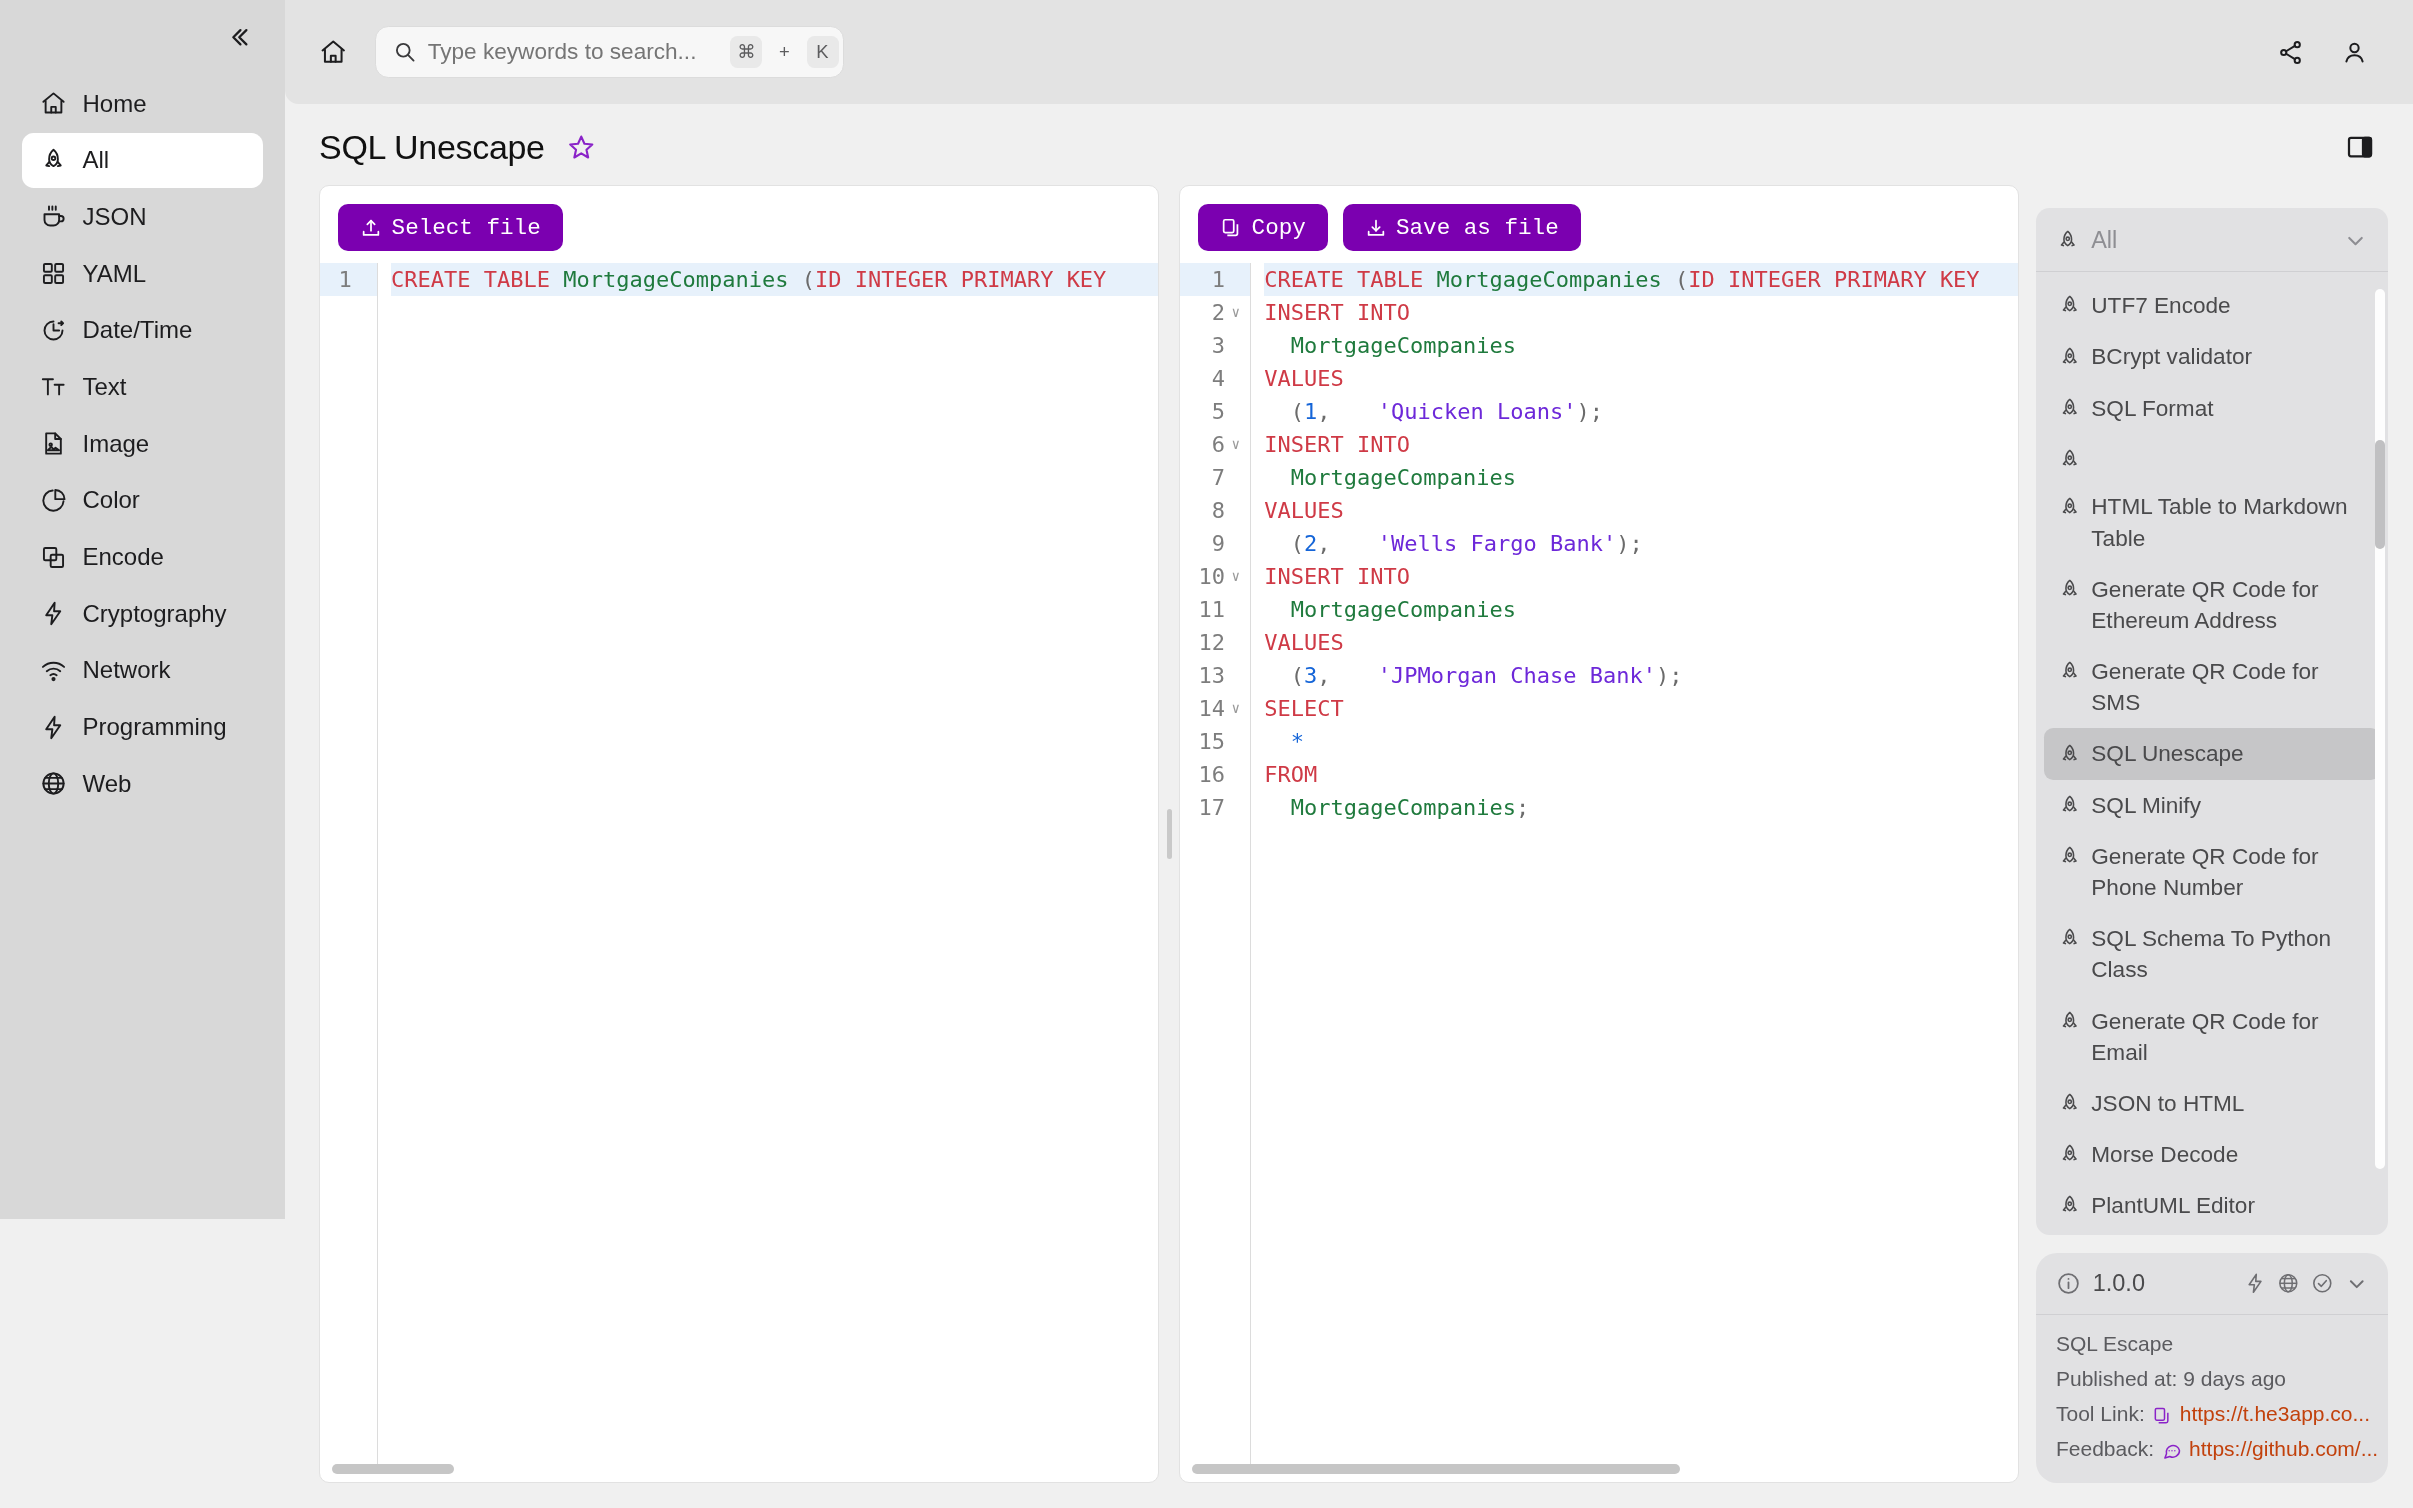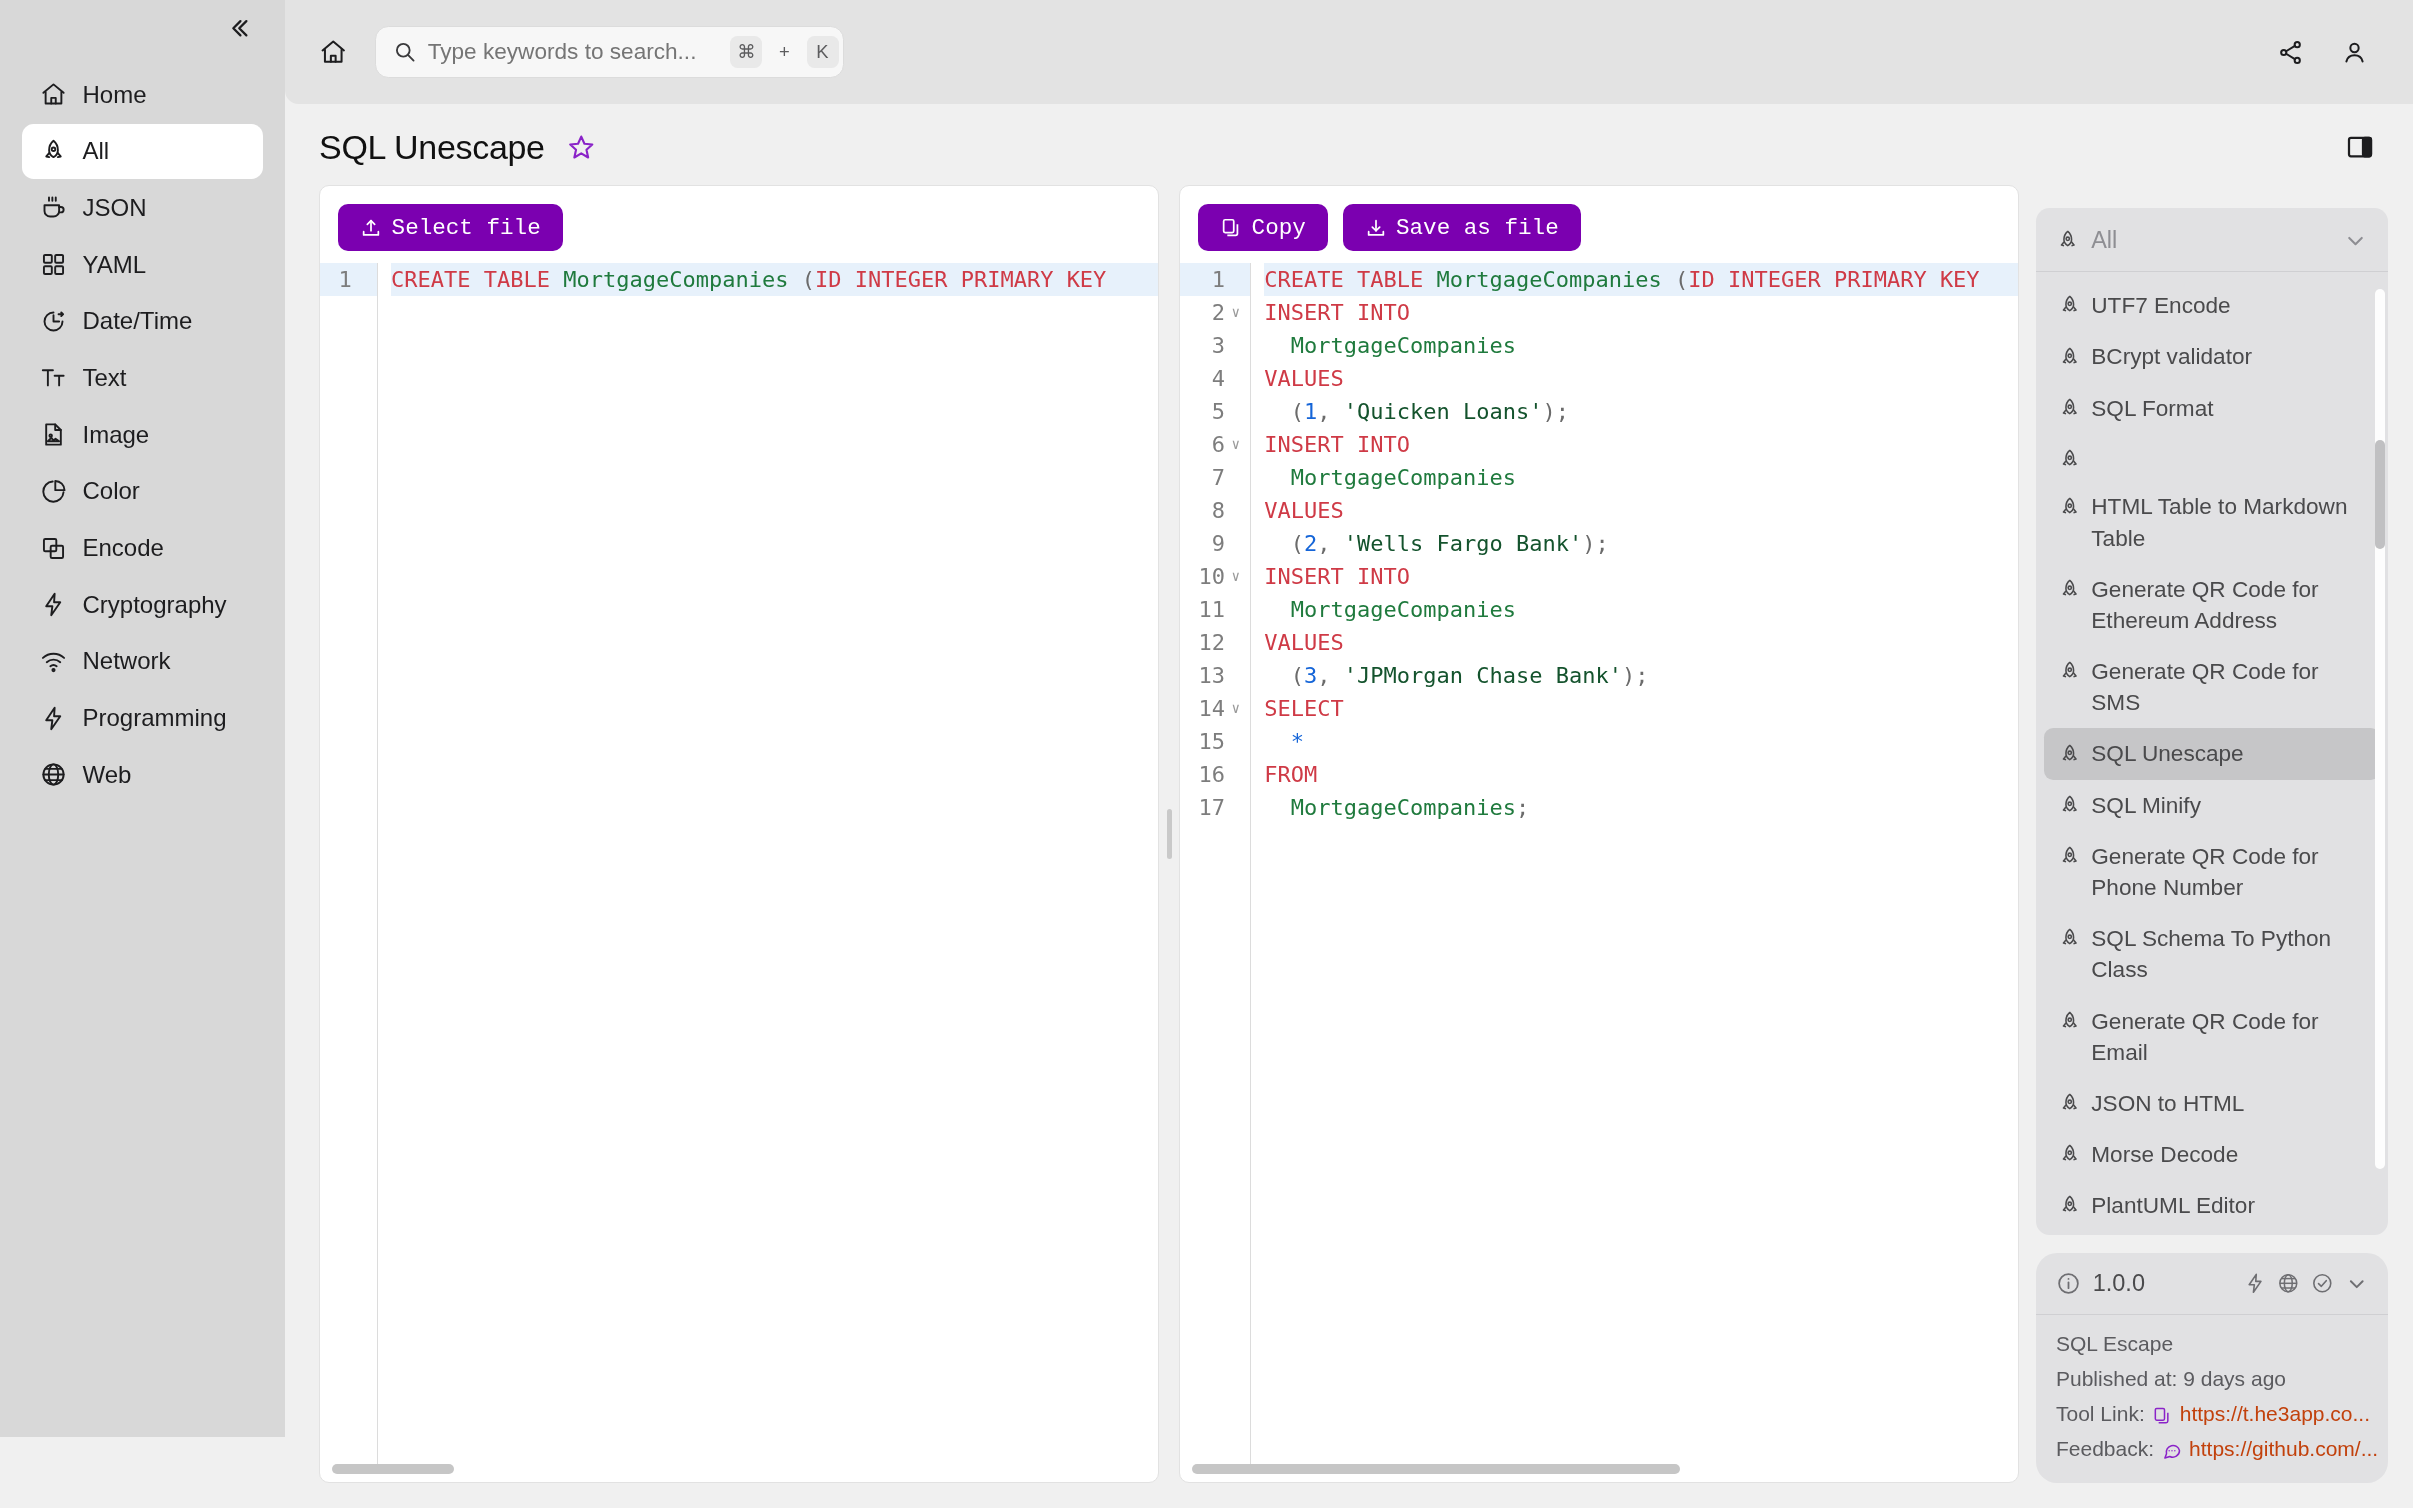--- a/index.html
+++ b/index.html
@@ -7,25 +7,25 @@
     width: 2413px; height: 1508px;
     overflow: hidden;
     background: #f0f0f0;
     font-family: "Liberation Sans", sans-serif;
     -webkit-font-smoothing: antialiased;
   }
   .app { display: flex; width: 2413px; height: 1508px; }
 
   
   .sidebar {
-    width: 285px; height: 1437px;
+    width: 285px; height: 1219px;
     background: #d8d8d8;
     flex: 0 0 285px;
     display: flex; flex-direction: column;
-    padding: 0 22px;
+    padding: 9px 22px;
   }
   .sidebar-top { height: 57px; display: flex; align-items: center; justify-content: flex-end; padding-right: 5px;}
   .collapse-btn {
     width: 37px; height: 37px;
     display: flex; align-items: center; justify-content: center;
     cursor: pointer; color: #1d1d1f;
   }
   .nav { display: flex; flex-direction: column; gap: 1.7px; margin-top: 10px; }
   .nav-item {
     display: flex; align-items: center; gap: 15px;
@@ -137,21 +137,21 @@
     flex: 1 1 auto; min-width: 0; overflow: hidden;
     font-family: "DejaVu Sans Mono", monospace;
     font-size: 22px; line-height: 33px;
     padding-left: 13.4px; white-space: pre;
   }
   .cline { height: 33px; white-space: pre; }
   .cline.hl { background: #e7f1fb; }
   .k { color: #cf3a46; }       
   .id { color: #1f7a3d; }      
   .num { color: #1565d8; }     
-  .str { color: #14532d; }     
+  .str { color: #6d28d9; margin-left: 34px; }     
   .p  { color: #6b6b6b; }      
   .star-op { color: #1565d8; }
 
   .hscroll {
     height: 18.4px; padding: 0 11.7px 8.4px 11.7px; display: flex; align-items: center;
   }
   .hscroll-track { width: 100%; height: 10px; }
   .hscroll-thumb { height: 10px; background: #c6c6c6; border-radius: 5px; }
 
   

